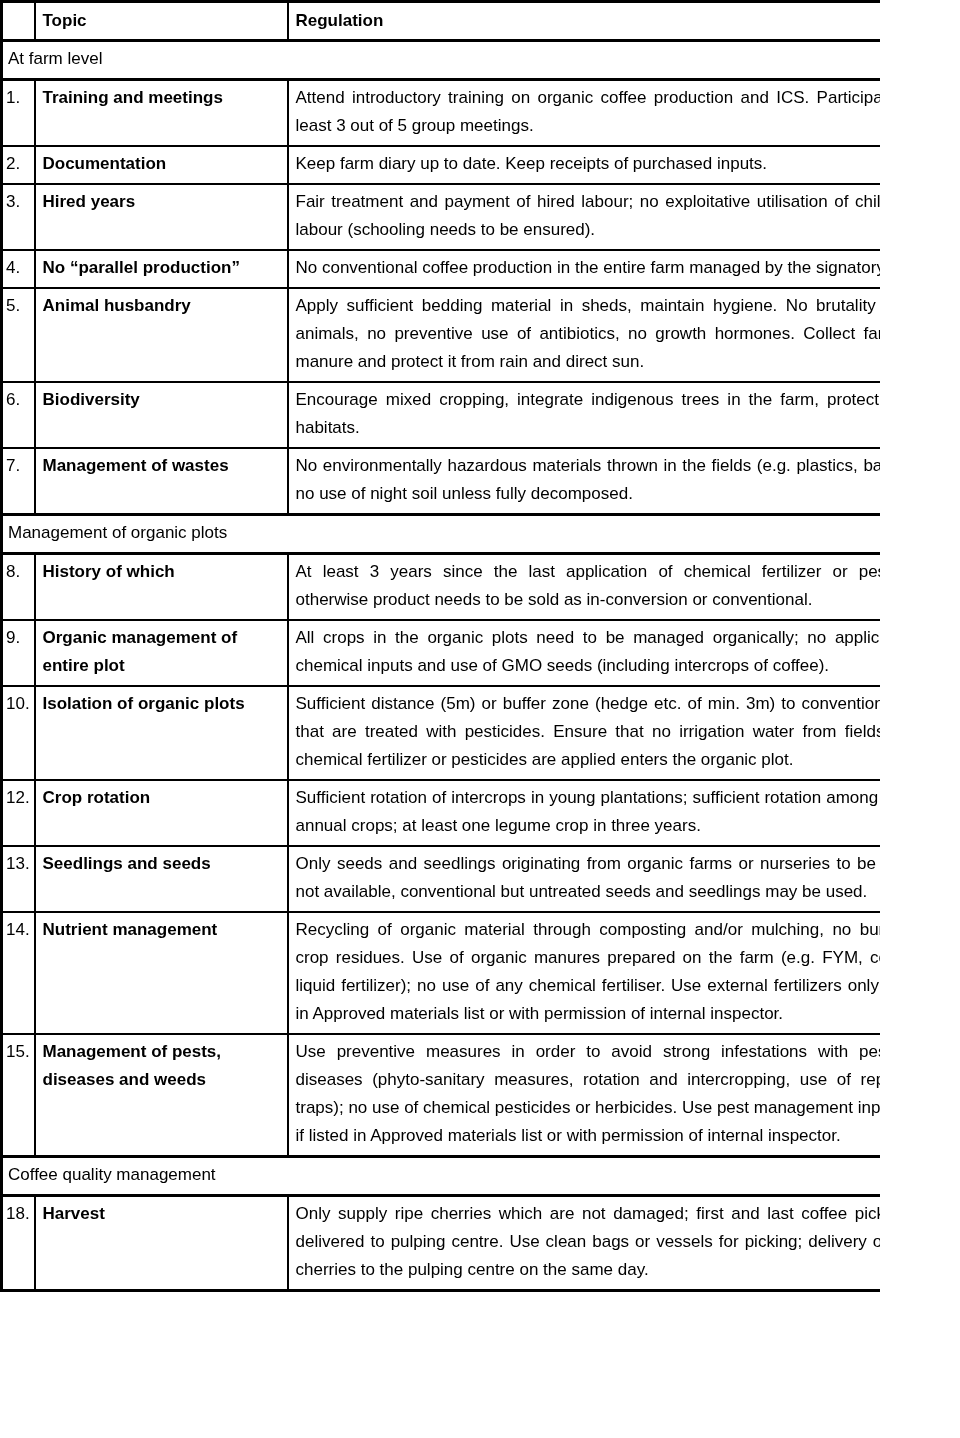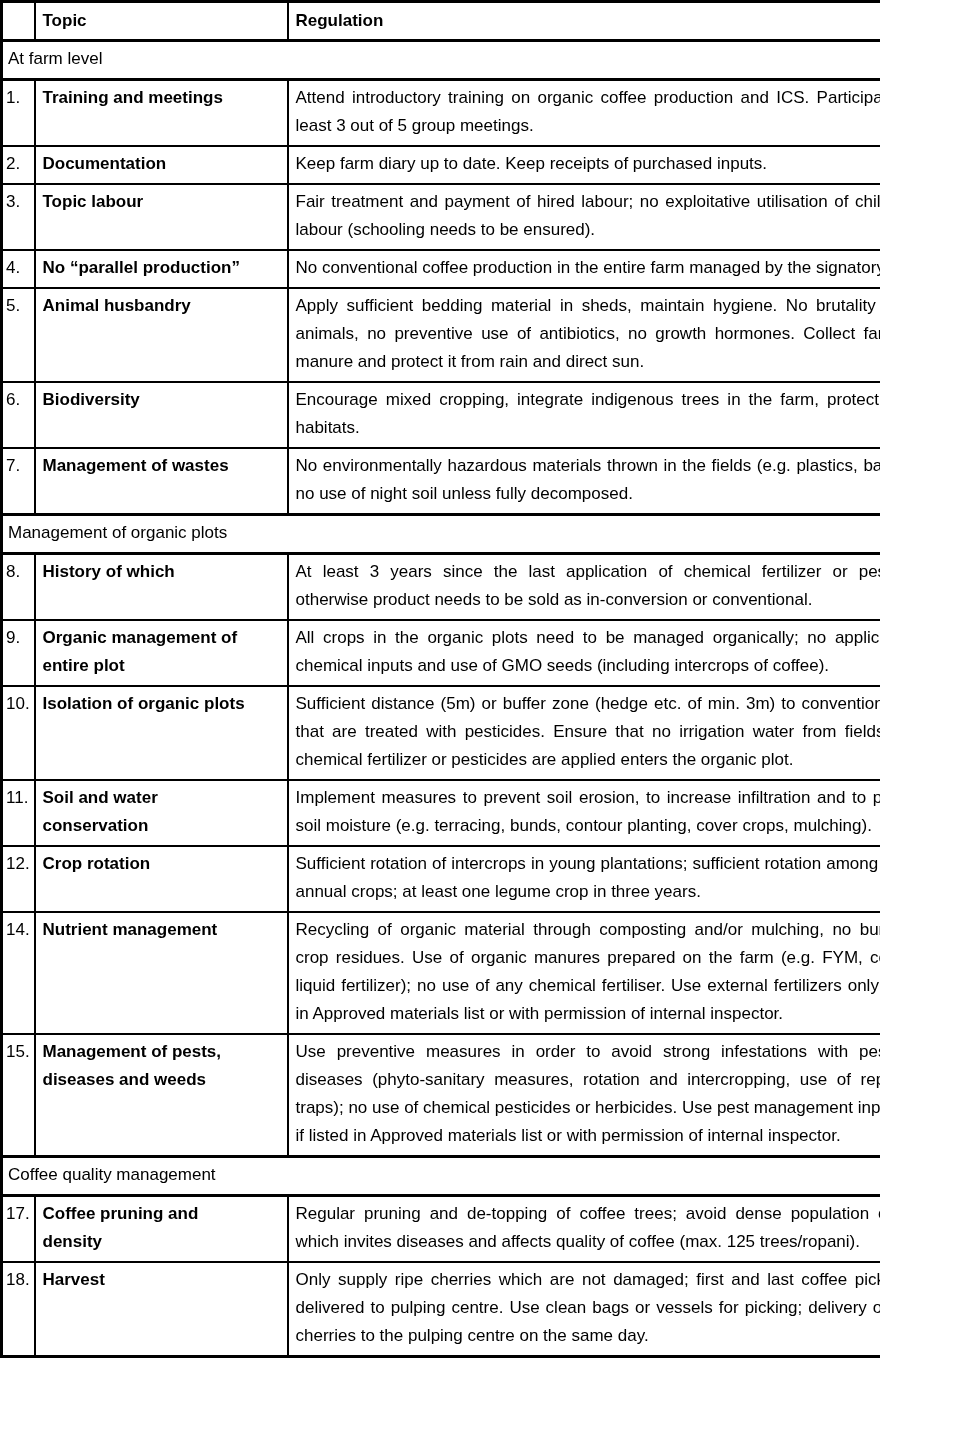--- a/index.html
+++ b/index.html
@@ -83,21 +83,21 @@
           <td class="topic-cell">Training and meetings</td>
           <td class="reg-cell">Attend introductory training on organic coffee production and ICS. Participate in at least 3 out of 5 group meetings.</td>
         </tr>
         <tr>
           <td class="num-cell">2.</td>
           <td class="topic-cell">Documentation</td>
           <td class="reg-cell">Keep farm diary up to date. Keep receipts of purchased inputs.</td>
         </tr>
         <tr>
           <td class="num-cell">3.</td>
-          <td class="topic-cell">Topic labour</td>
+          <td class="topic-cell">Hired years</td>
           <td class="reg-cell">Fair treatment and payment of hired labour; no exploitative utilisation of children as labour (schooling needs to be ensured).</td>
         </tr>
         <tr>
           <td class="num-cell">4.</td>
           <td class="topic-cell">No “parallel production”</td>
           <td class="reg-cell">No conventional coffee production in the entire farm managed by the signatory.</td>
         </tr>
         <tr>
           <td class="num-cell">5.</td>
           <td class="topic-cell">Animal husbandry</td>
@@ -125,47 +125,42 @@
           <td class="num-cell">9.</td>
           <td class="topic-cell">Organic management of entire plot</td>
           <td class="reg-cell">All crops in the organic plots need to be managed organically; no application of chemical inputs and use of GMO seeds (including intercrops of coffee).</td>
         </tr>
         <tr>
           <td class="num-cell">10.</td>
           <td class="topic-cell">Isolation of organic plots</td>
           <td class="reg-cell">Sufficient distance (5m) or buffer zone (hedge etc. of min. 3m) to conventional plots that are treated with pesticides. Ensure that no irrigation water from fields where chemical fertilizer or pesticides are applied enters the organic plot.</td>
         </tr>
         <tr>
-          <td class="num-cell">11.</td>
-          <td class="topic-cell">Soil and water conservation</td>
-          <td class="reg-cell">Implement measures to prevent soil erosion, to increase infiltration and to preserve soil moisture (e.g. terracing, bunds, contour planting, cover crops, mulching).</td>
-        </tr>
-        <tr>
           <td class="num-cell">12.</td>
           <td class="topic-cell">Crop rotation</td>
           <td class="reg-cell">Sufficient rotation of intercrops in young plantations; sufficient rotation among organic annual crops; at least one legume crop in three years.</td>
+        </tr>
+        <tr>
+          <td class="num-cell">13.</td>
+          <td class="topic-cell">Seedlings and seeds</td>
+          <td class="reg-cell">Only seeds and seedlings originating from organic farms or nurseries to be used; if not available, conventional but untreated seeds and seedlings may be used.</td>
         </tr>
         <tr>
           <td class="num-cell">14.</td>
           <td class="topic-cell">Nutrient management</td>
           <td class="reg-cell">Recycling of organic material through composting and/or mulching, no burning of crop residues. Use of organic manures prepared on the farm (e.g. FYM, compost, liquid fertilizer); no use of any chemical fertiliser. Use external fertilizers only if listed in Approved materials list or with permission of internal inspector.</td>
         </tr>
         <tr>
           <td class="num-cell">15.</td>
           <td class="topic-cell">Management of pests, diseases and weeds</td>
           <td class="reg-cell">Use preventive measures in order to avoid strong infestations with pests and diseases (phyto-sanitary measures, rotation and intercropping, use of repellents, traps); no use of chemical pesticides or herbicides. Use pest management inputs only if listed in Approved materials list or with permission of internal inspector.</td>
         </tr>
         <tr class="section-row">
           <td colspan="3">Coffee quality management</td>
         </tr>
         <tr>
-          <td class="num-cell">17.</td>
-          <td class="topic-cell">Coffee pruning and density</td>
-          <td class="reg-cell">Regular pruning and de-topping of coffee trees; avoid dense population of trees which invites diseases and affects quality of coffee (max. 125 trees/ropani).</td>
-        </tr>
-        <tr>
           <td class="num-cell">18.</td>
           <td class="topic-cell">Harvest</td>
           <td class="reg-cell">Only supply ripe cherries which are not damaged; first and last coffee picking not delivered to pulping centre. Use clean bags or vessels for picking; delivery of coffee cherries to the pulping centre on the same day.</td>
         </tr>
       </tbody>
   </table>
 </div>
 
 </body></html>

